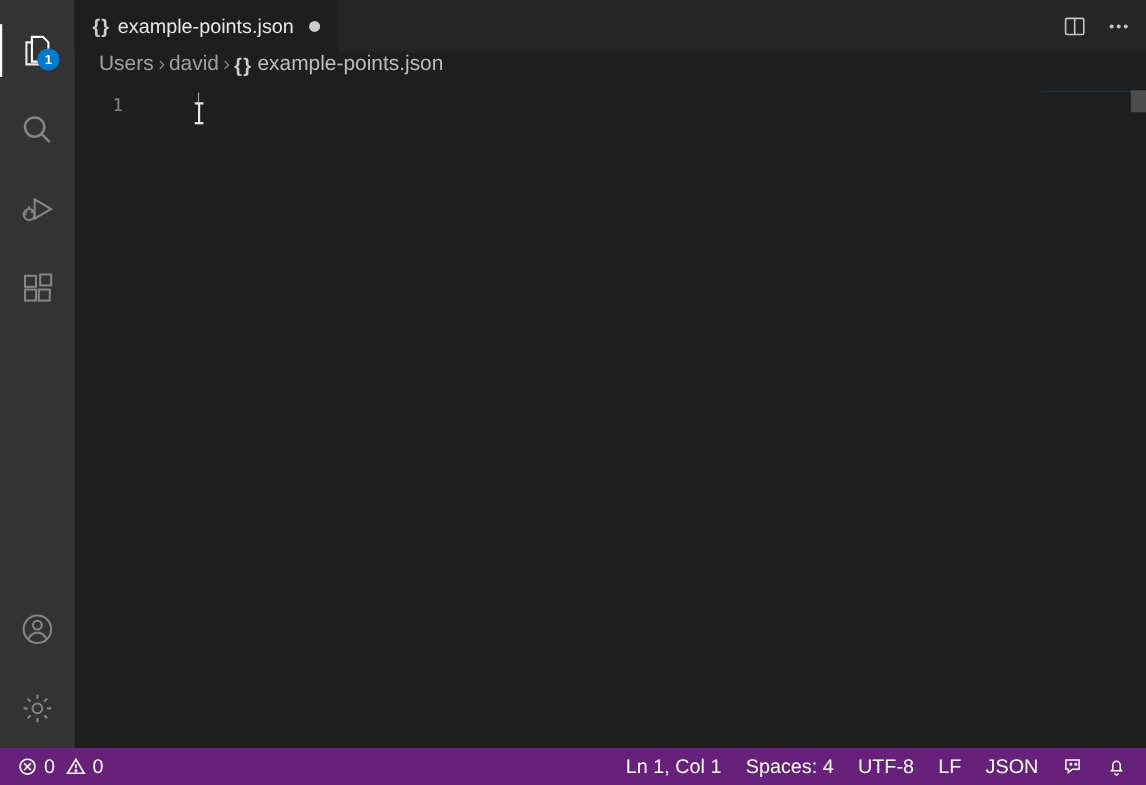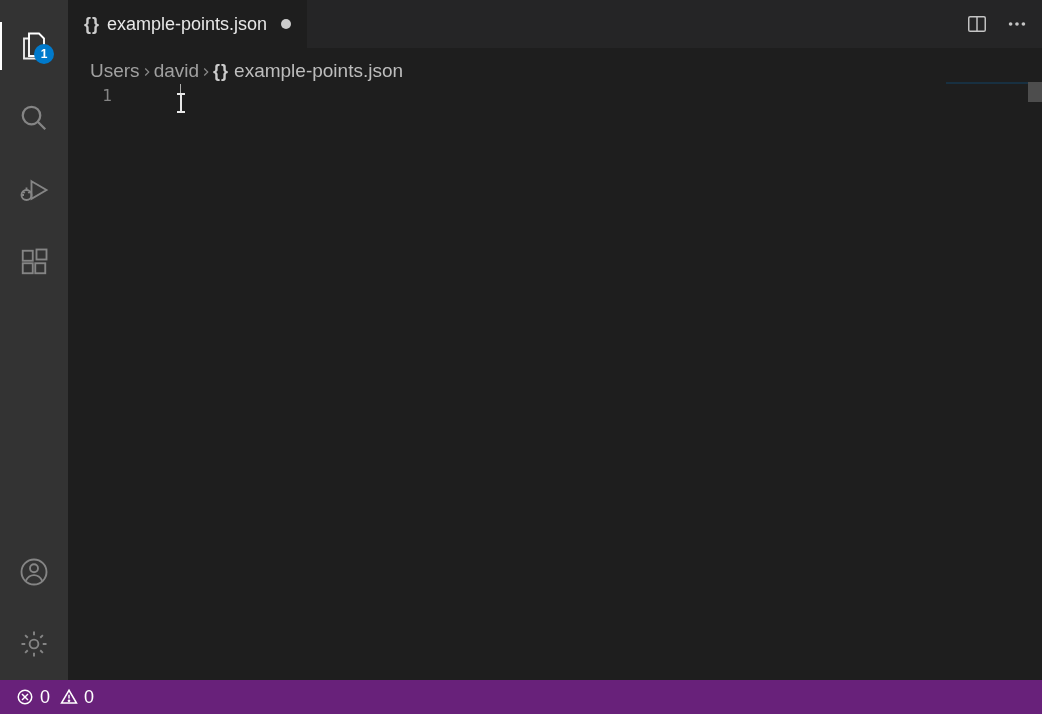--- a/index.html
+++ b/index.html
@@ -17,21 +17,21 @@
   
   .editor-col { flex: 1; display: flex; flex-direction: column; background: #1e1e1e; min-width: 0; }
   
   .tab-bar { height: 48px; background: #252526; display: flex; align-items: stretch; }
   .tab { display: flex; align-items: center; gap: 10px; padding: 0 16px; background: #1e1e1e; color: #e7e7e7; font-size: 18px; position: relative; cursor: pointer; }
   .dirty-dot { width: 10px; height: 10px; border-radius: 50%; background: #cccccc; margin-left: 4px; }
   .tab-actions { margin-left: auto; display: flex; align-items: center; gap: 18px; padding: 0 14px; color: #c5c5c5; }
   .tab-actions .icon-btn { cursor: pointer; display: flex; align-items: center; justify-content: center; }
   .tab-actions svg { width: 22px; height: 22px; }
   
-  .breadcrumb { height: 34px; display: flex; align-items: flex-end; gap: 0; padding: 0 22px; font-size: 19px; color: #a0a0a0; }
+  .breadcrumb { height: 34px; display: flex; align-items: flex-start; gap: 0; padding: 0 22px; font-size: 19px; color: #a0a0a0; }
   .breadcrumb .sep svg { width: 14px; height: 14px; vertical-align: middle; }
   .breadcrumb .crumb { cursor: pointer; }
   .breadcrumb .file { display: flex; align-items: center; gap: 8px; color: #bdbdbd; }
   .braces-icon { color: #cccccc; font-weight: 700; letter-spacing: -2px; font-size: 18px; }
   
   .editor-body { flex: 1; display: flex; position: relative; }
   .gutter { width: 64px; text-align: right; padding: 4px 20px 0 0; color: #858585; font-family: Menlo, Consolas, monospace; font-size: 16px; user-select: none; }
   .code-area { flex: 1; position: relative; font-family: Menlo, Consolas, monospace; font-size: 16px; color: #d4d4d4; }
   .code-line { height: 24px; display: flex; align-items: center; position: relative; }
   .cursor-caret { position: absolute; left: 48px; top: 2px; width: 1px; height: 20px; background: #aeafad; }
@@ -171,14 +171,34 @@
         </svg>
         <span>0</span>
         <svg viewBox="0 0 24 24" fill="none" stroke="currentColor" stroke-width="2" style="margin-left:4px;">
           <path d="M12 3 L22 20 H2 Z"></path>
             <line x1="12" y1="9" x2="12" y2="14"></line>
             <circle cx="12" cy="17" r="0.8" fill="currentColor"></circle>
         </svg>
         <span>0</span>
       </div>
     </div>
+    <div class="status-right">
+      <div class="status-item">Ln 1, Col 1</div>
+      <div class="status-item">Spaces: 4</div>
+      <div class="status-item">UTF-8</div>
+      <div class="status-item">LF</div>
+      <div class="status-item">JSON</div>
+      <div class="status-item">
+        <svg viewBox="0 0 24 24" fill="none" stroke="currentColor" stroke-width="1.8">
+          <path d="M4 4h16v11H12l-5 4v-4H4z"></path>
+            <circle cx="16" cy="9" r="1" fill="currentColor"></circle>
+            <circle cx="10" cy="9" r="1" fill="currentColor"></circle>
+        </svg>
+      </div>
+      <div class="status-item">
+        <svg viewBox="0 0 24 24" fill="none" stroke="currentColor" stroke-width="1.8">
+          <path d="M6 17h12l-1.5-2V10a4.5 4.5 0 0 0-9 0v5L6 17z"></path>
+            <path d="M10 20a2 2 0 0 0 4 0"></path>
+        </svg>
+      </div>
+    </div>
   </div>
 </div>
 
 </body></html>

